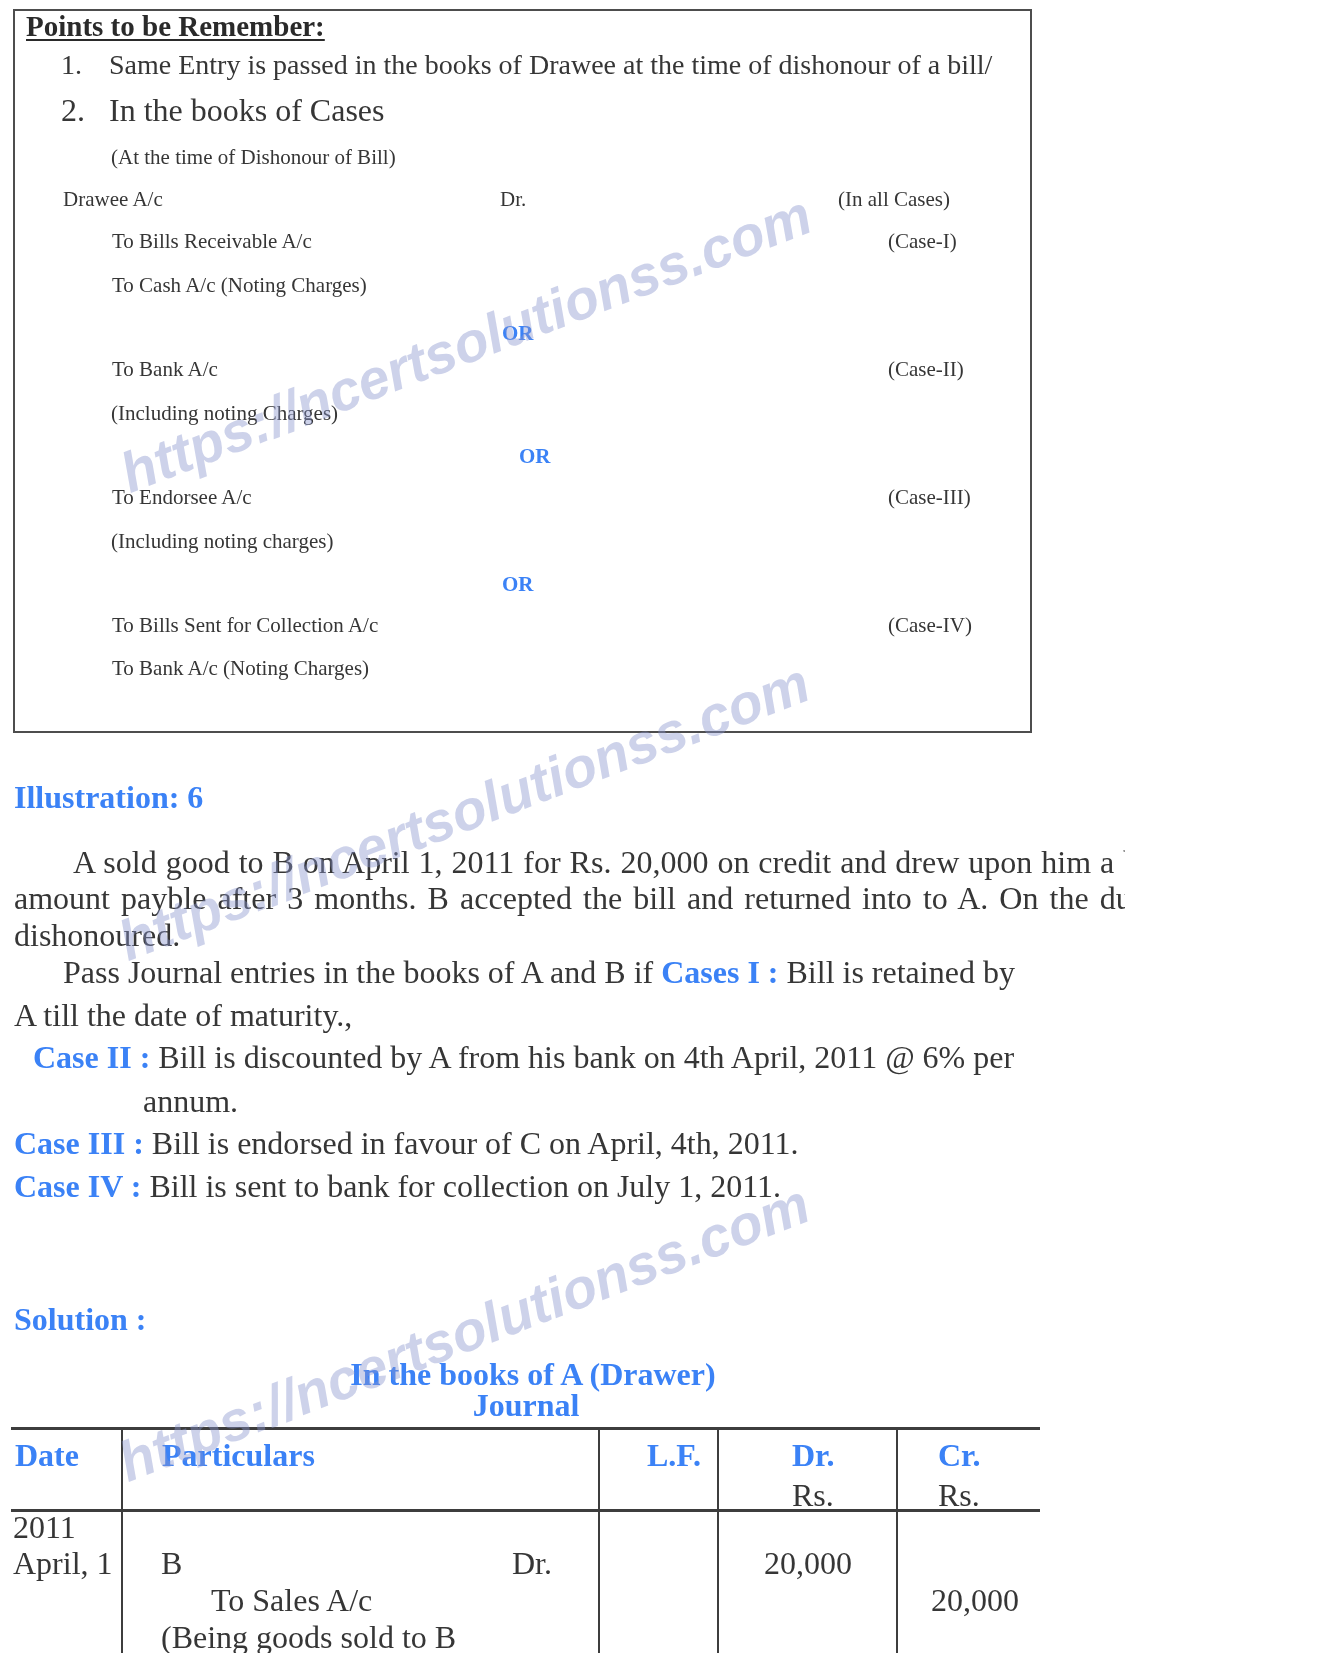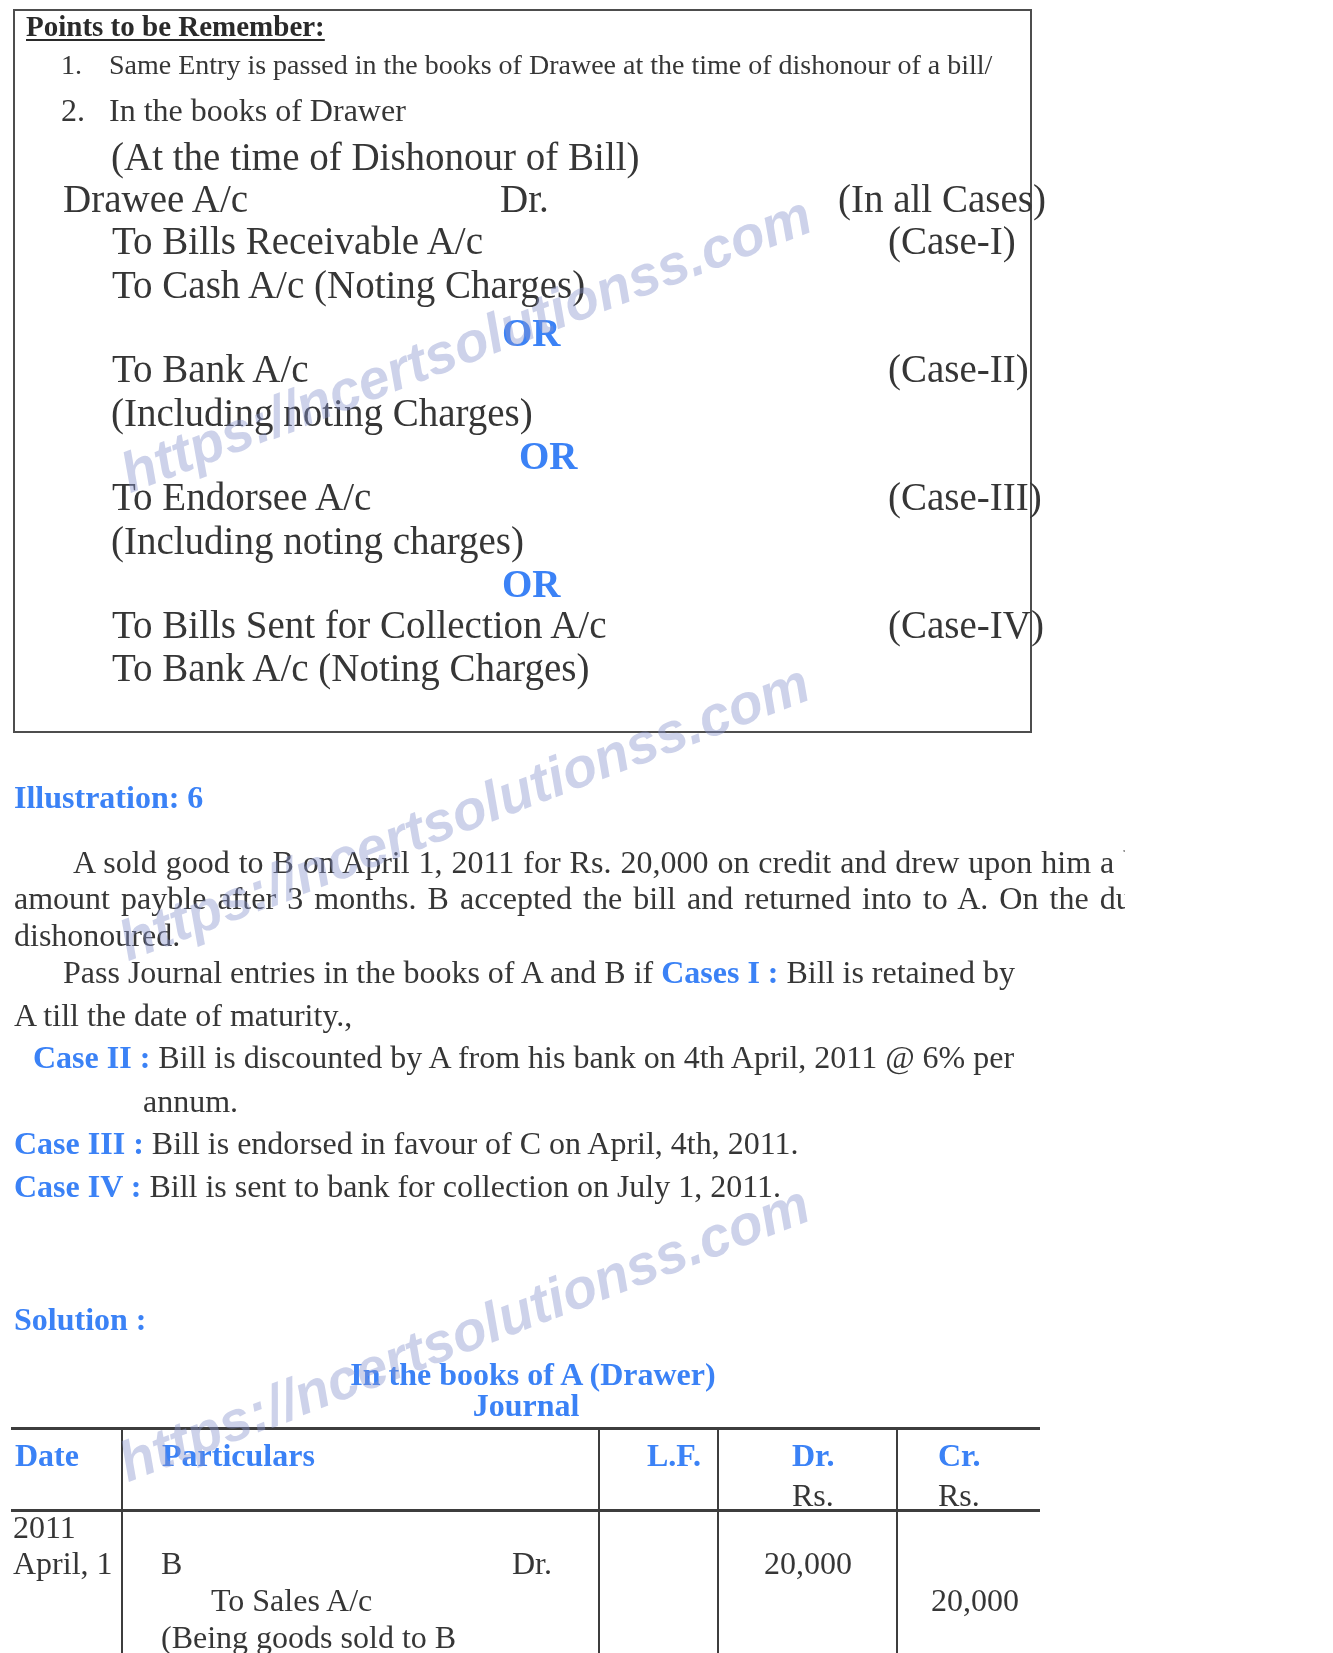--- a/index.html
+++ b/index.html
@@ -11,21 +11,21 @@
       background: #ffffff;
       font-family: "Liberation Serif", "DejaVu Serif", serif;
       color: #363636;
     }
     .ln {
       position: absolute;
       white-space: nowrap;
       font-size: 32px;
       line-height: 36px;
     }
-    .bx { font-size: 39px; }
+    .bx { font-size: 21px; }
     .b { font-weight: bold; color: #3b82f6; }
     .small { font-size: 28px; line-height: 32px; }
     .heading-u {
       font-size: 29px;
       font-weight: bold;
       text-decoration: underline;
       text-underline-offset: 3px;
       color: #2a2a2a;
     }
     .just {
@@ -73,21 +73,21 @@
 <div id="page">
 
   <div id="points-box"></div>
 
   <div class="ln heading-u" style="left:26px; top:8px;">Points to be Remember:</div>
 
   <div class="ln small" style="left:61px; top:49px;">1.</div>
   <div class="ln small" style="left:109px; top:49px;">Same Entry is passed in the books of Drawee at the time of dishonour of a bill/</div>
 
   <div class="ln" style="left:61px; top:92px;">2.</div>
-  <div class="ln" style="left:109px; top:92px;">In the books of Drawer</div>
+  <div class="ln" style="left:109px; top:92px;">In the books of Cases</div>
 
   <div class="ln bx" style="left:111px; top:139px;">(At the time of Dishonour of Bill)</div>
 
   <div class="ln bx" style="left:63px; top:181px;">Drawee A/c</div>
   <div class="ln bx" style="left:500px; top:181px;">Dr.</div>
   <div class="ln bx" style="left:838px; top:181px;">(In all Cases)</div>
 
   <div class="ln bx" style="left:112px; top:223px;">To Bills Receivable A/c</div>
   <div class="ln bx" style="left:888px; top:223px;">(Case-I)</div>
   <div class="ln bx" style="left:112px; top:267px;">To Cash A/c (Noting Charges)</div>

